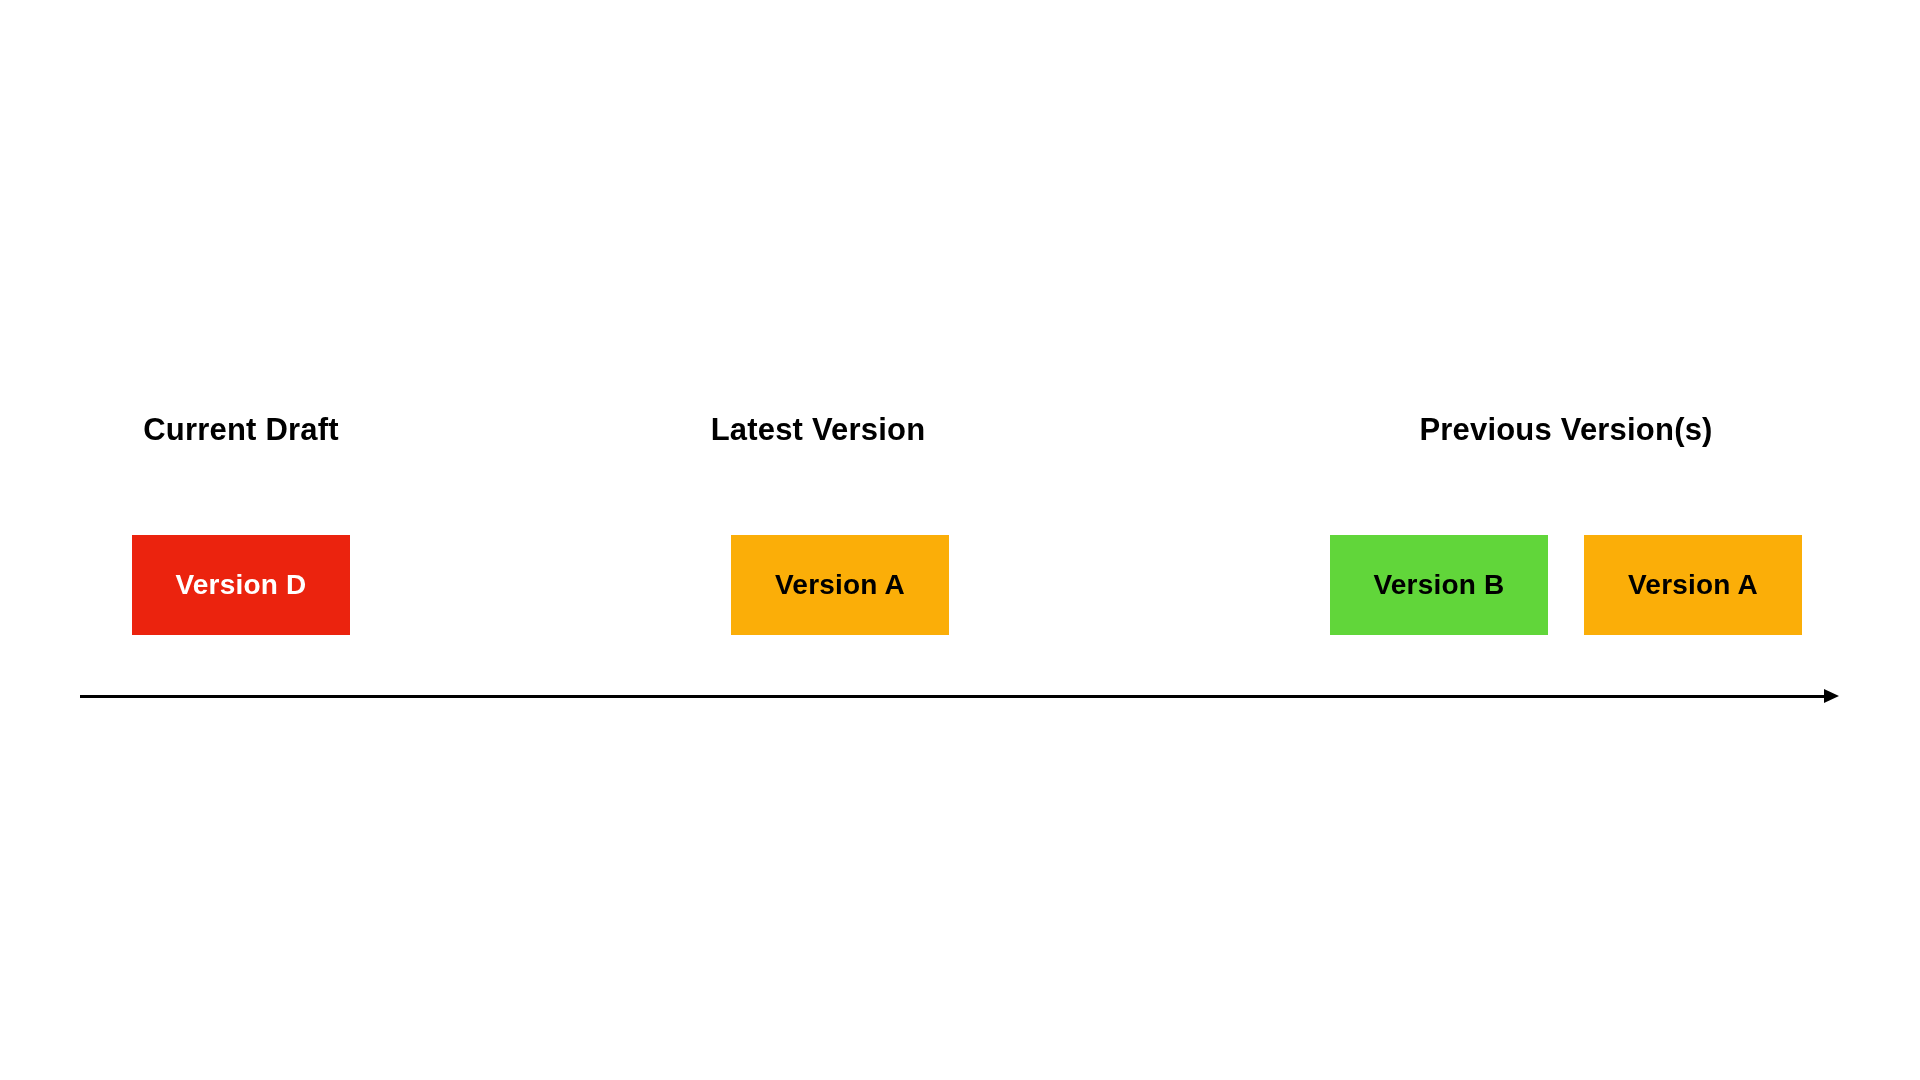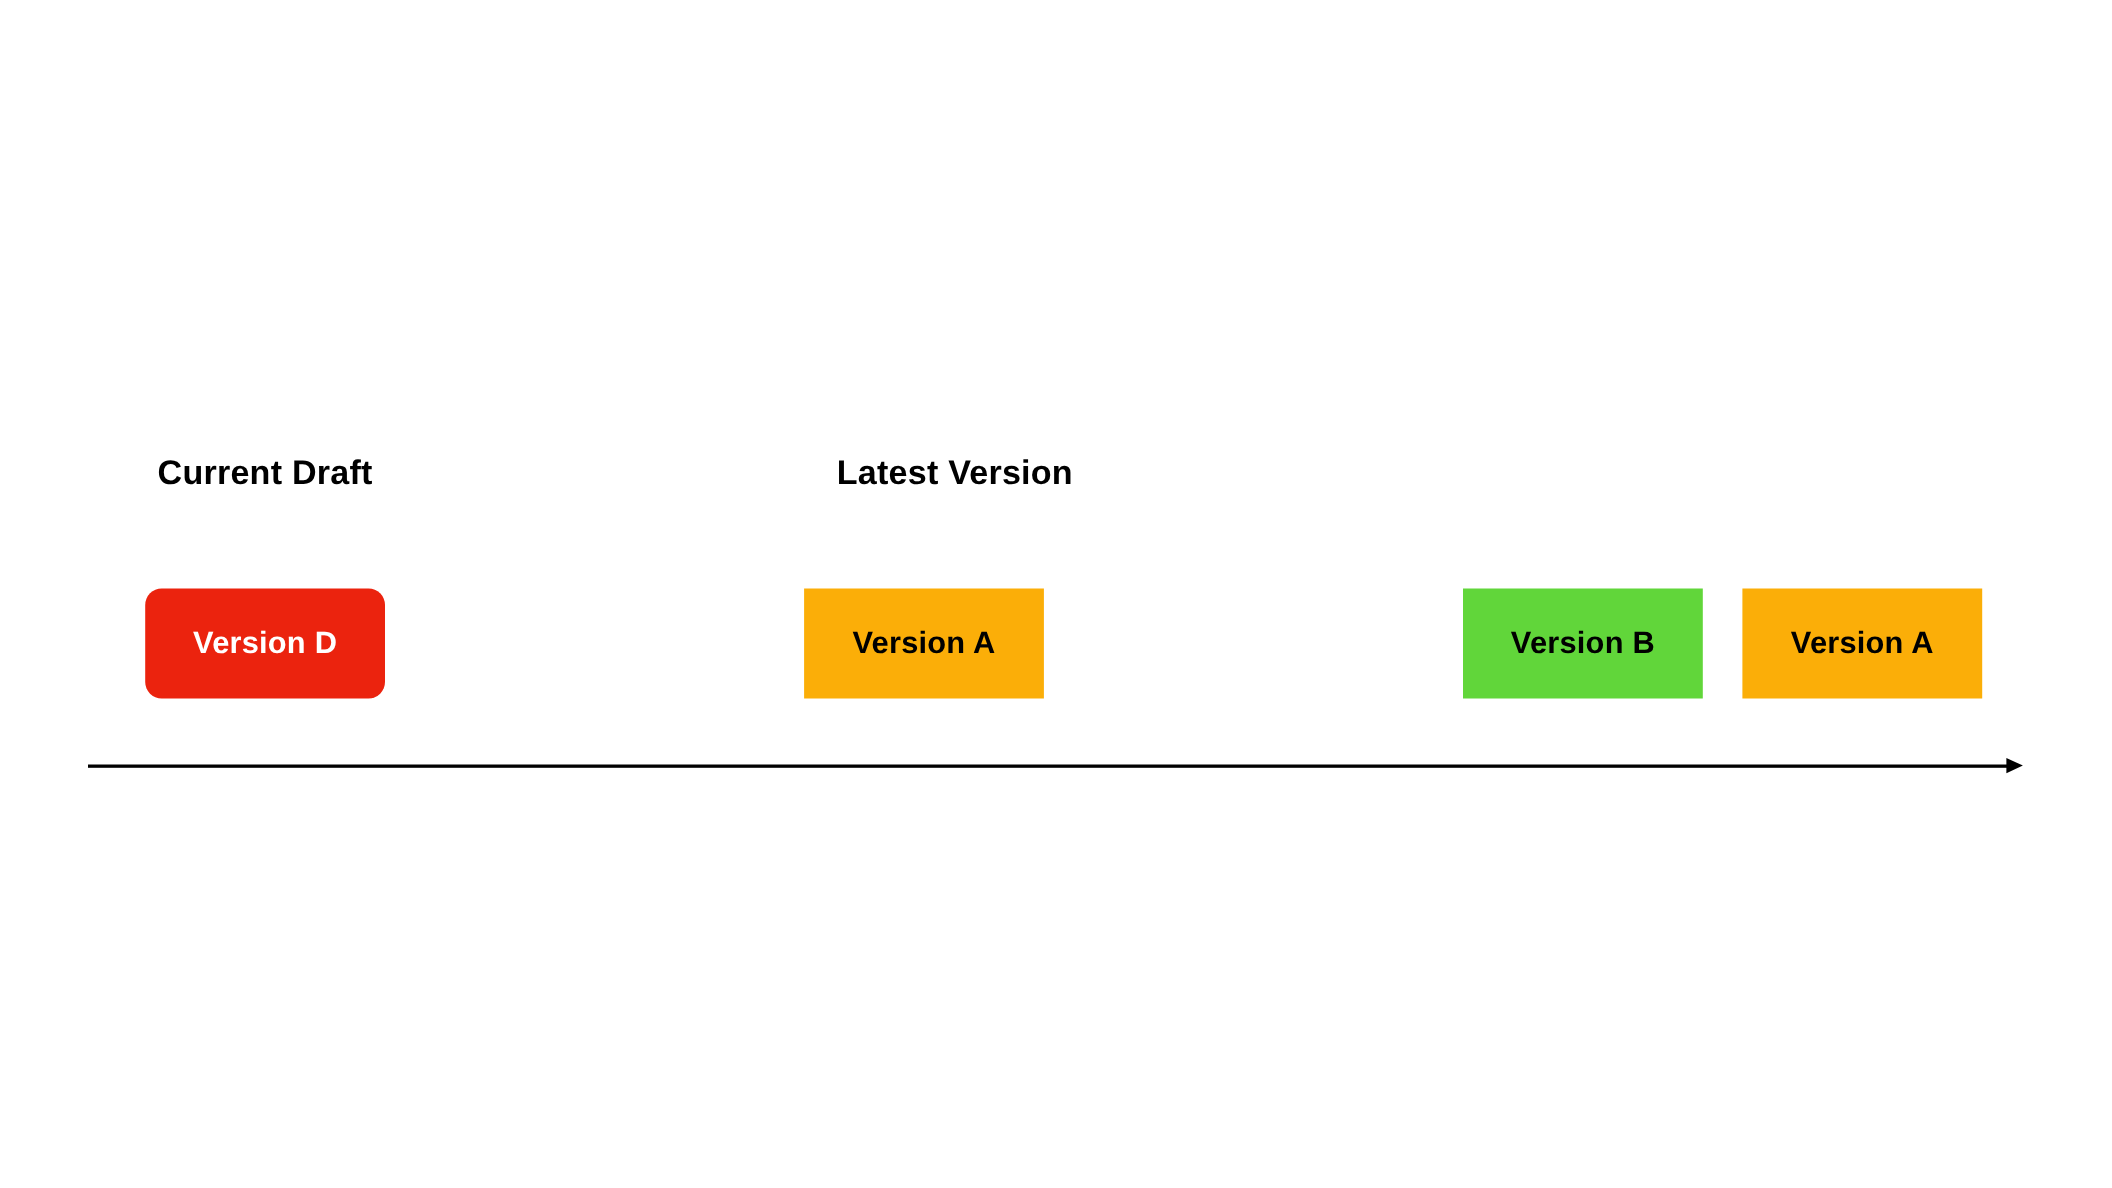--- a/index.html
+++ b/index.html
@@ -22,21 +22,21 @@
     height: 38px;
     line-height: 38px;
     text-align: center;
     font-size: 31px;
     font-weight: 600;
     color: #000000;
     letter-spacing: 0.2px;
     white-space: nowrap;
   }
   .title-current  { left:   51px; }  
-  .title-latest   { left:  678px; }  
+  .title-latest   { left:  628px; }  
   .title-previous { left: 1376px; }  
 
   .vbox {
     position: absolute;
     top: 535px;
     width: 218px;
     height: 100px;
     display: flex;
     align-items: center;
     justify-content: center;
@@ -70,22 +70,23 @@
 </style>
 </head>
 <body>
 
 <div class="canvas">
 
   <div class="group-title title-current">Current Draft</div>
 
   <div class="group-title title-latest">Latest Version</div>
 
+  <div class="group-title title-previous">Previous Version(s)</div>
 
-  <div class="vbox box-1" style="background-color: rgb(235, 35, 14); color: rgb(255, 255, 255); border-radius: 15px;">
+  <div class="vbox box-1" style="background-color: rgb(235, 35, 14); color: rgb(255, 255, 255);">
     <span>Version D</span>
   </div>
 
   <div class="vbox box-2" style="background-color: rgb(251, 174, 8); color: rgb(0, 0, 0);">
     <span>Version A</span>
   </div>
 
   <div class="vbox box-3" style="background-color: rgb(97, 214, 58); color: rgb(0, 0, 0);">
     <span>Version B</span>
   </div>

